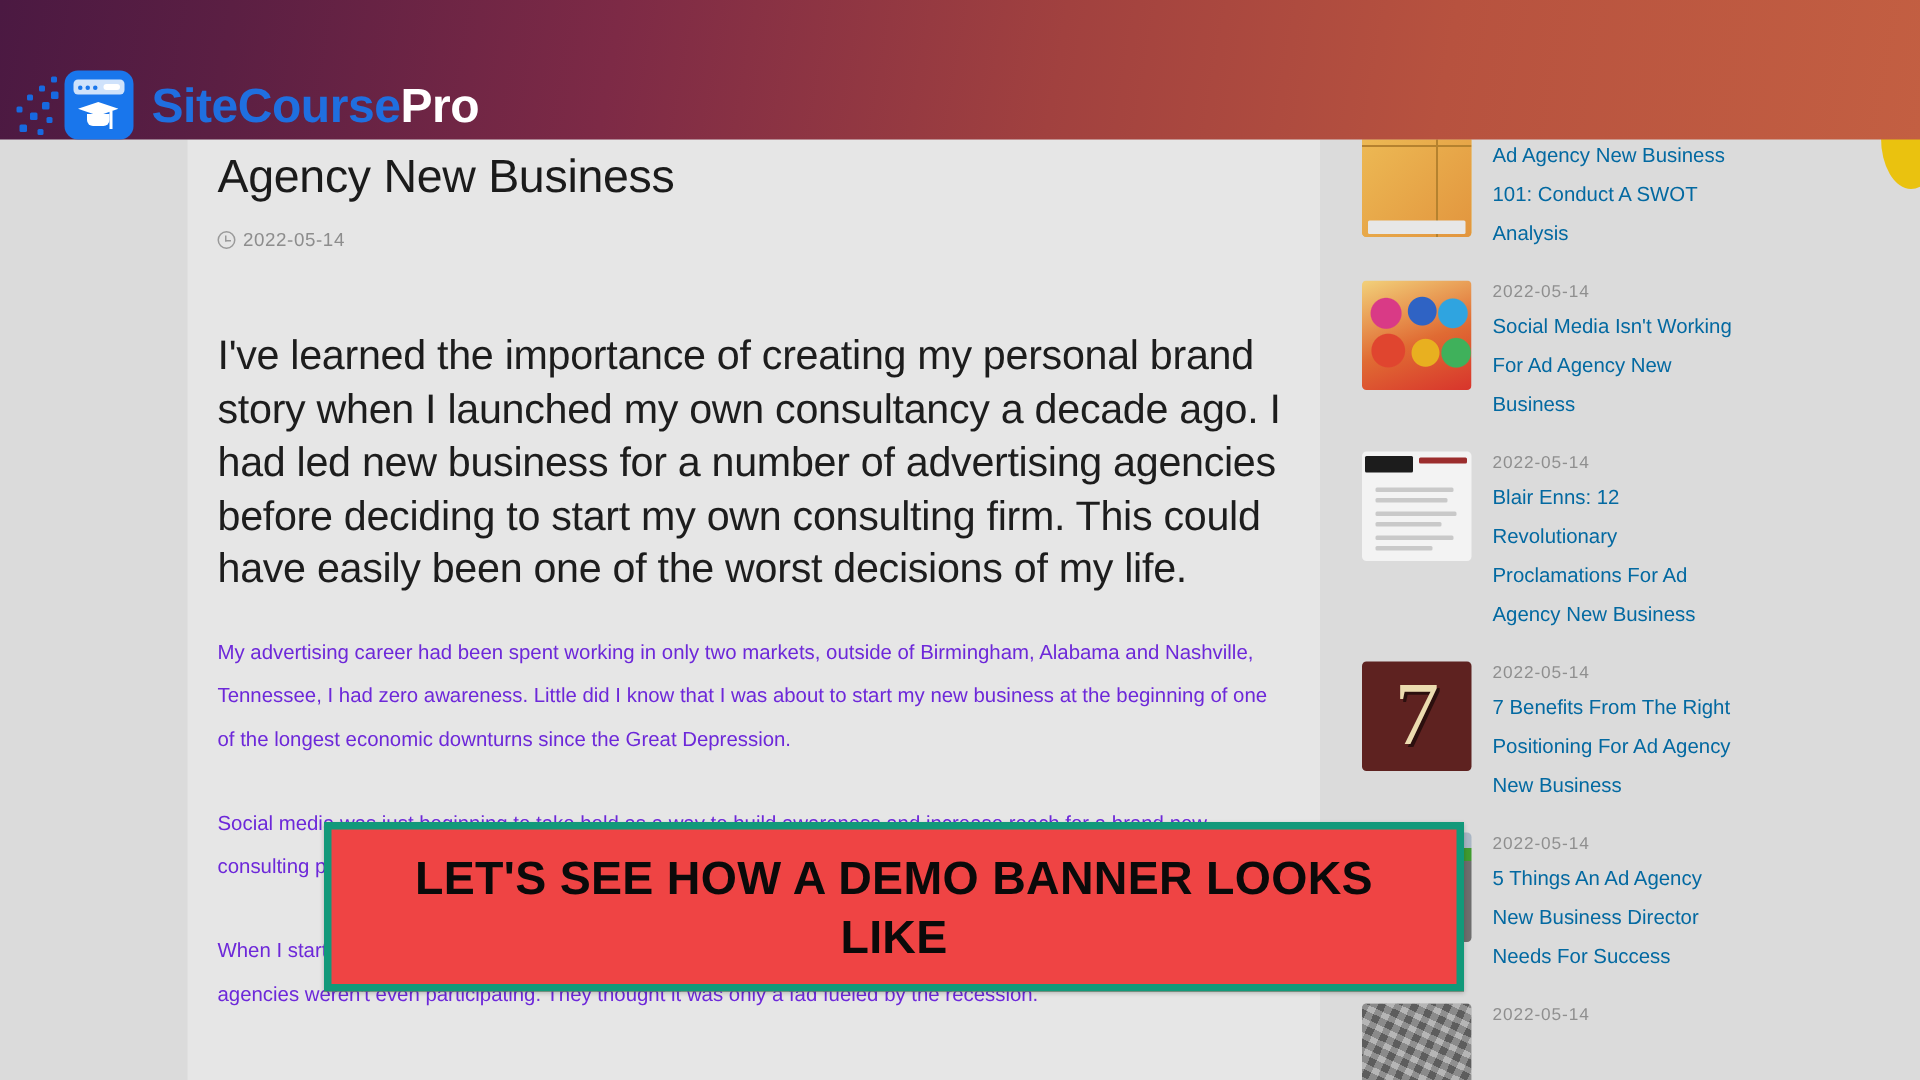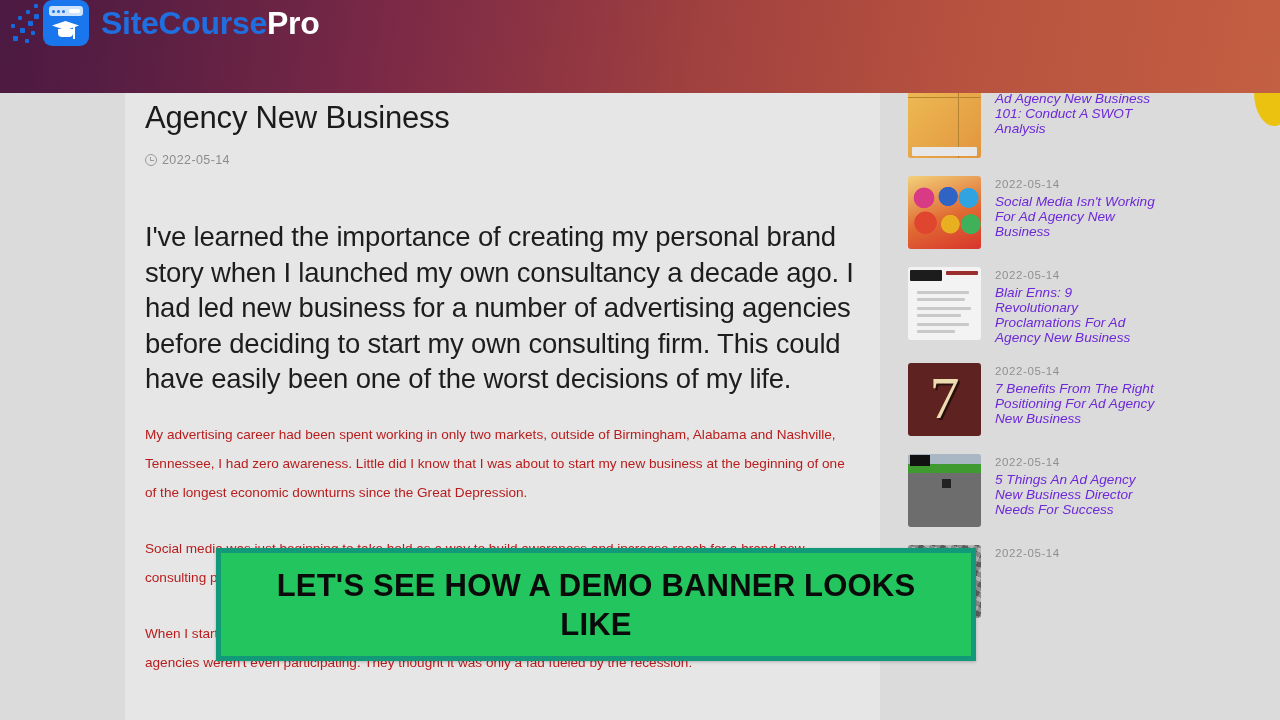--- a/index.html
+++ b/index.html
@@ -7,21 +7,21 @@
     width:1280px; height:720px; overflow:hidden;
     background:#dcdcdc;
     font-family:"Liberation Sans", sans-serif;
   }
   #app { position:relative; width:1280px; height:720px; background:#dbdbdb; }
 
   
   .site-header{
     position:absolute; top:0; left:0; width:1280px; height:93px;
     background:linear-gradient(100deg,#4b1942 0%,#5b1f43 12%,#7d2a46 32%,#a1413f 55%,#b7523f 75%,#c35f42 100%);
-    display:flex; align-items:flex-start; z-index:40;
+    display:flex; align-items:flex-end; z-index:40;
   }
   .brand{ display:flex; align-items:center; margin-left:8px; }
   .brand-dots{ width:34px; height:46px; position:relative; }
   .brand-dots i{ position:absolute; background:#1769e0; border-radius:1px; display:block; }
   .logo-tile{
     width:46px; height:46px; border-radius:9px; background:#1976ec;
     position:relative; margin-left:1px; flex:0 0 auto;
     box-shadow:0 0 0 0 rgba(0,0,0,0);
   }
   .logo-bar{
@@ -70,50 +70,50 @@
   .clock-ico{ width:12px; height:12px; border:1.4px solid #9a9a9a; border-radius:50%; position:relative; }
   .clock-ico:before{ content:""; position:absolute; left:4.2px; top:2px; width:1.3px; height:4px; background:#9a9a9a; }
   .clock-ico:after{ content:""; position:absolute; left:4.2px; top:5.2px; width:3.4px; height:1.3px; background:#9a9a9a; }
   .post-date{ font-size:12.5px; color:#8d8d8d; letter-spacing:.4px; }
 
   .lead{
     margin-top:52px; font-size:27.5px; line-height:35.5px; color:#1d1d1d;
     font-weight:400; letter-spacing:-.2px; max-width:715px;
   }
   .body-p{
-    margin-top:23px; font-size:13.6px; line-height:29px; color:#b91c1c;
+    margin-top:23px; font-size:13.6px; line-height:29px; color:#6d28d9;
     max-width:705px;
   }
   .body-p.tight{ margin-top:27px; }
 
   
   .demo-banner{
     position:absolute; left:216px; top:548px; width:760px; height:113px;
-    background:#22c55e; border:5px solid #12997a;
+    background:#ef4444; border:5px solid #12997a;
     display:flex; align-items:center; justify-content:center; text-align:center;
     z-index:30; box-shadow:0 1px 3px rgba(0,0,0,.22);
   }
   .demo-banner-text{
     color:#0a0a0a; font-size:31px; line-height:39px; font-weight:700;
     letter-spacing:.2px; padding:0 24px;
   }
 
   
   .sidebar{
     position:absolute; left:900px; top:0; width:380px; height:627px;
     padding-top:0; overflow:hidden;
   }
   .side-item{ display:flex; gap:14px; padding:0 0 18px 8px; }
   .thumb{
     width:73px; height:73px; flex:0 0 73px; border-radius:3px; overflow:hidden;
     position:relative; background:#bdbdbd;
   }
   .side-body{ padding-top:2px; min-width:0; }
   .side-date{ font-size:11.5px; color:#8f8f8f; letter-spacing:.6px; margin-bottom:4px; }
-  .side-title{ font-size:13.6px; line-height:15px; color:#6d28d9; max-width:160px; cursor:pointer;font-style:italic; }
+  .side-title{ font-size:13.6px; line-height:26px; color:#0369a1; max-width:160px; cursor:pointer; }
 
   
   .th-swot{ background:#e9b54a; }
   .th-swot:before{ content:""; position:absolute; left:0; top:0; right:0; bottom:0;
     background:
       linear-gradient(to right, transparent 0 68%, #b5822f 68% 69.5%, transparent 69.5% 100%),
       linear-gradient(to bottom, transparent 0 16%, #b5822f 16% 17.5%, transparent 17.5% 100%),
       linear-gradient(135deg,#edbb55,#e2953e);
   }
   .th-swot:after{ content:""; position:absolute; left:4px; right:4px; bottom:2px; height:9px;
@@ -231,21 +231,21 @@
             <span class="doc-hd2"></span>
           <i style="top:24px;width:52px;"></i>
             <i style="top:31px;width:48px;"></i>
           <i style="top:40px;width:54px;"></i>
             <i style="top:47px;width:44px;"></i>
           <i style="top:56px;width:52px;"></i>
             <i style="top:63px;width:38px;"></i>
         </span>
         <div class="side-body">
           <div class="side-date">2022-05-14</div>
-          <div class="side-title">Blair Enns: 9 Revolutionary Proclamations For Ad Agency New Business</div>
+          <div class="side-title">Blair Enns: 12 Revolutionary Proclamations For Ad Agency New Business</div>
         </div>
       </div>
 
       <div class="side-item">
         <span class="thumb th-seven">
             <span>7</span>
           </span>
         <div class="side-body">
           <div class="side-date">2022-05-14</div>
           <div class="side-title">7 Benefits From The Right Positioning For Ad Agency New Business</div>

